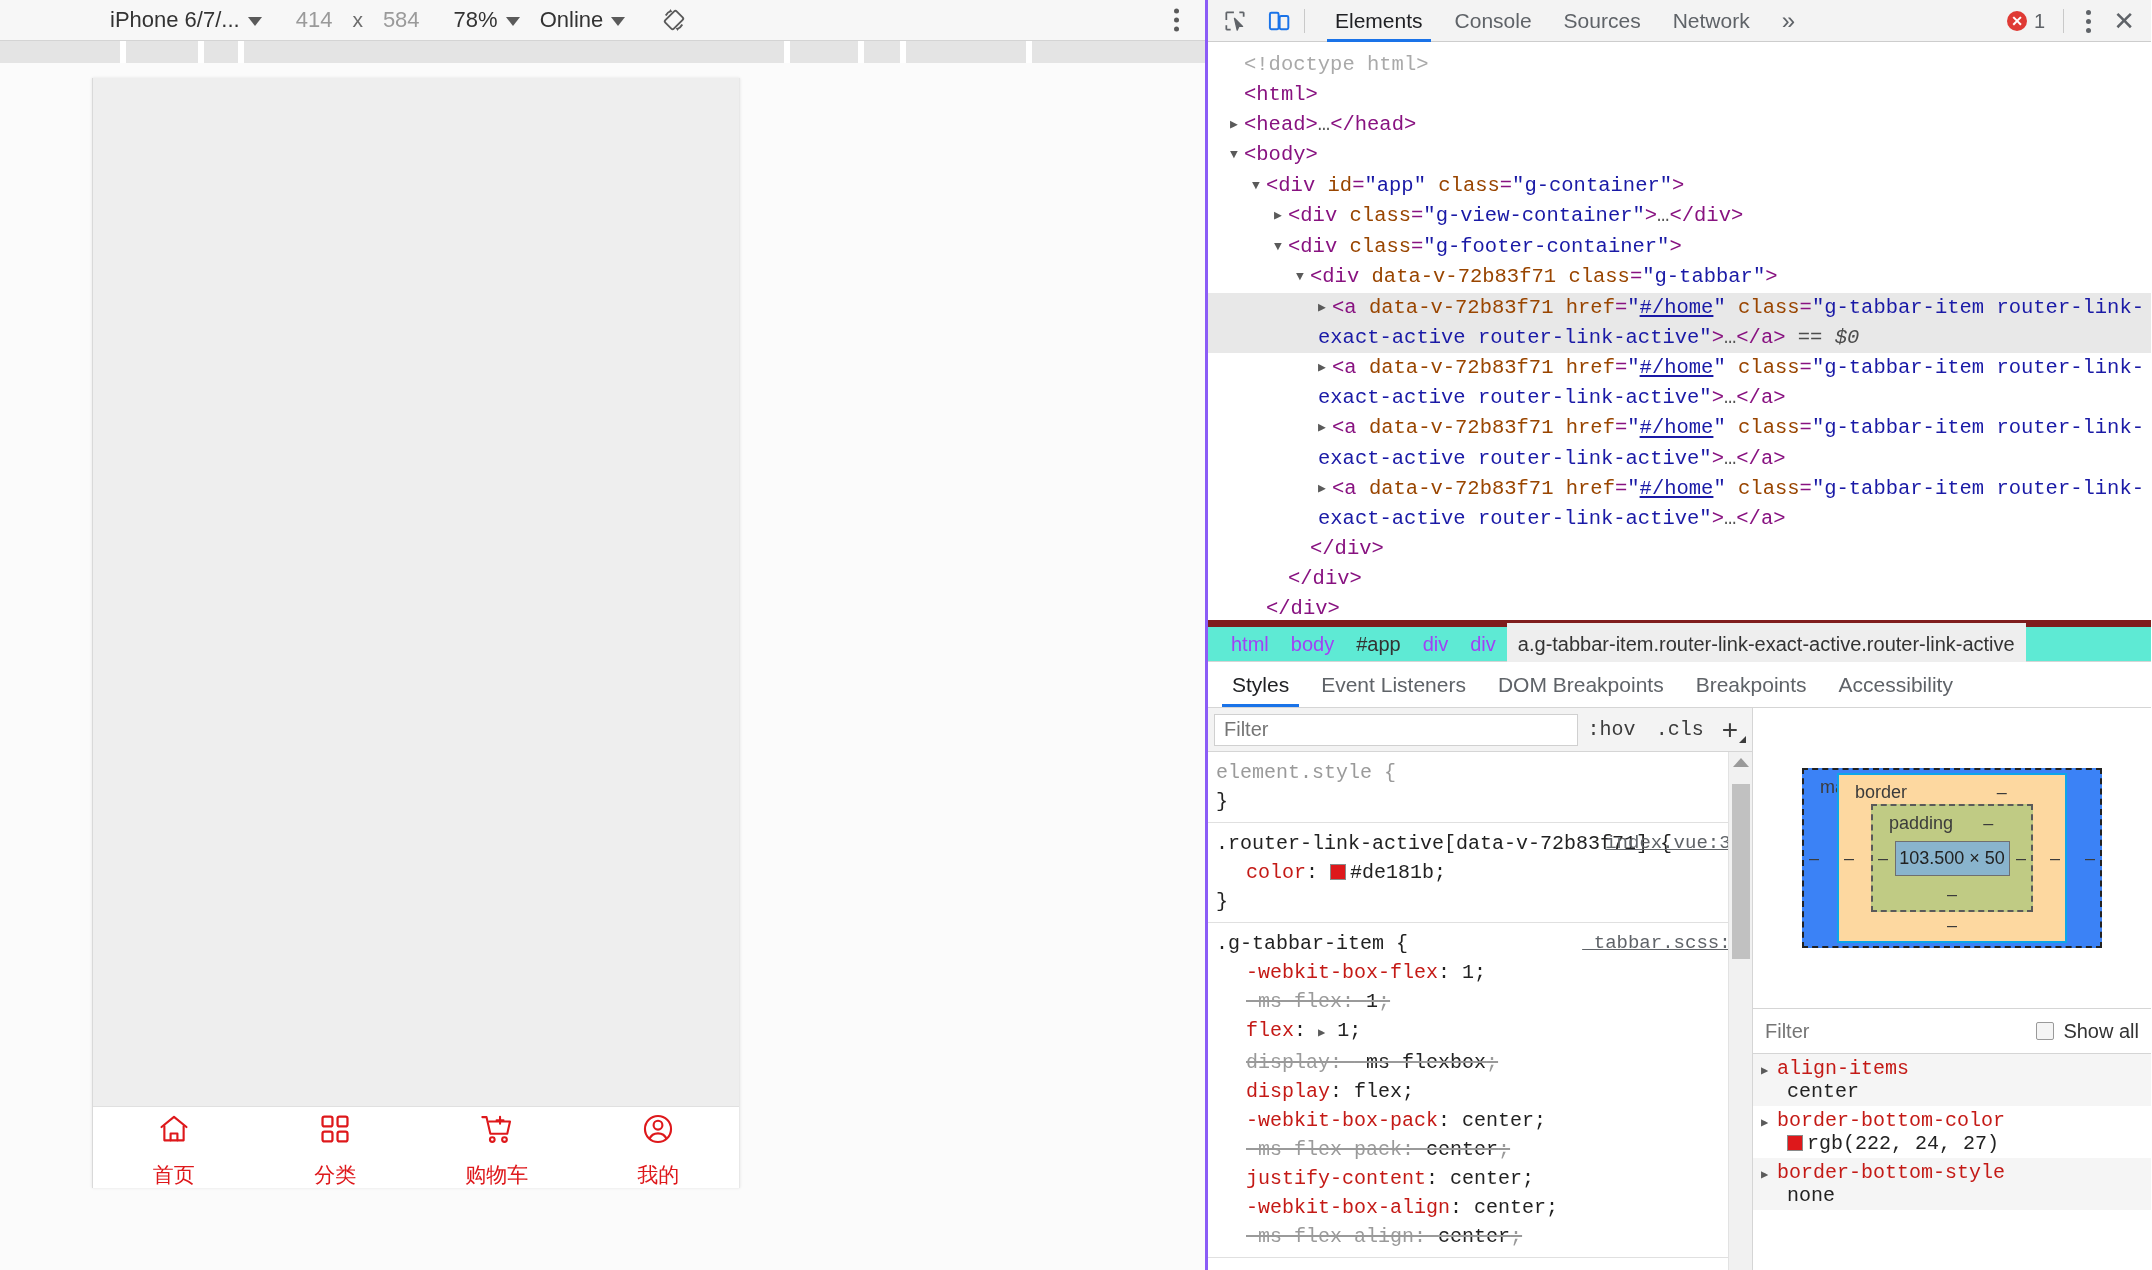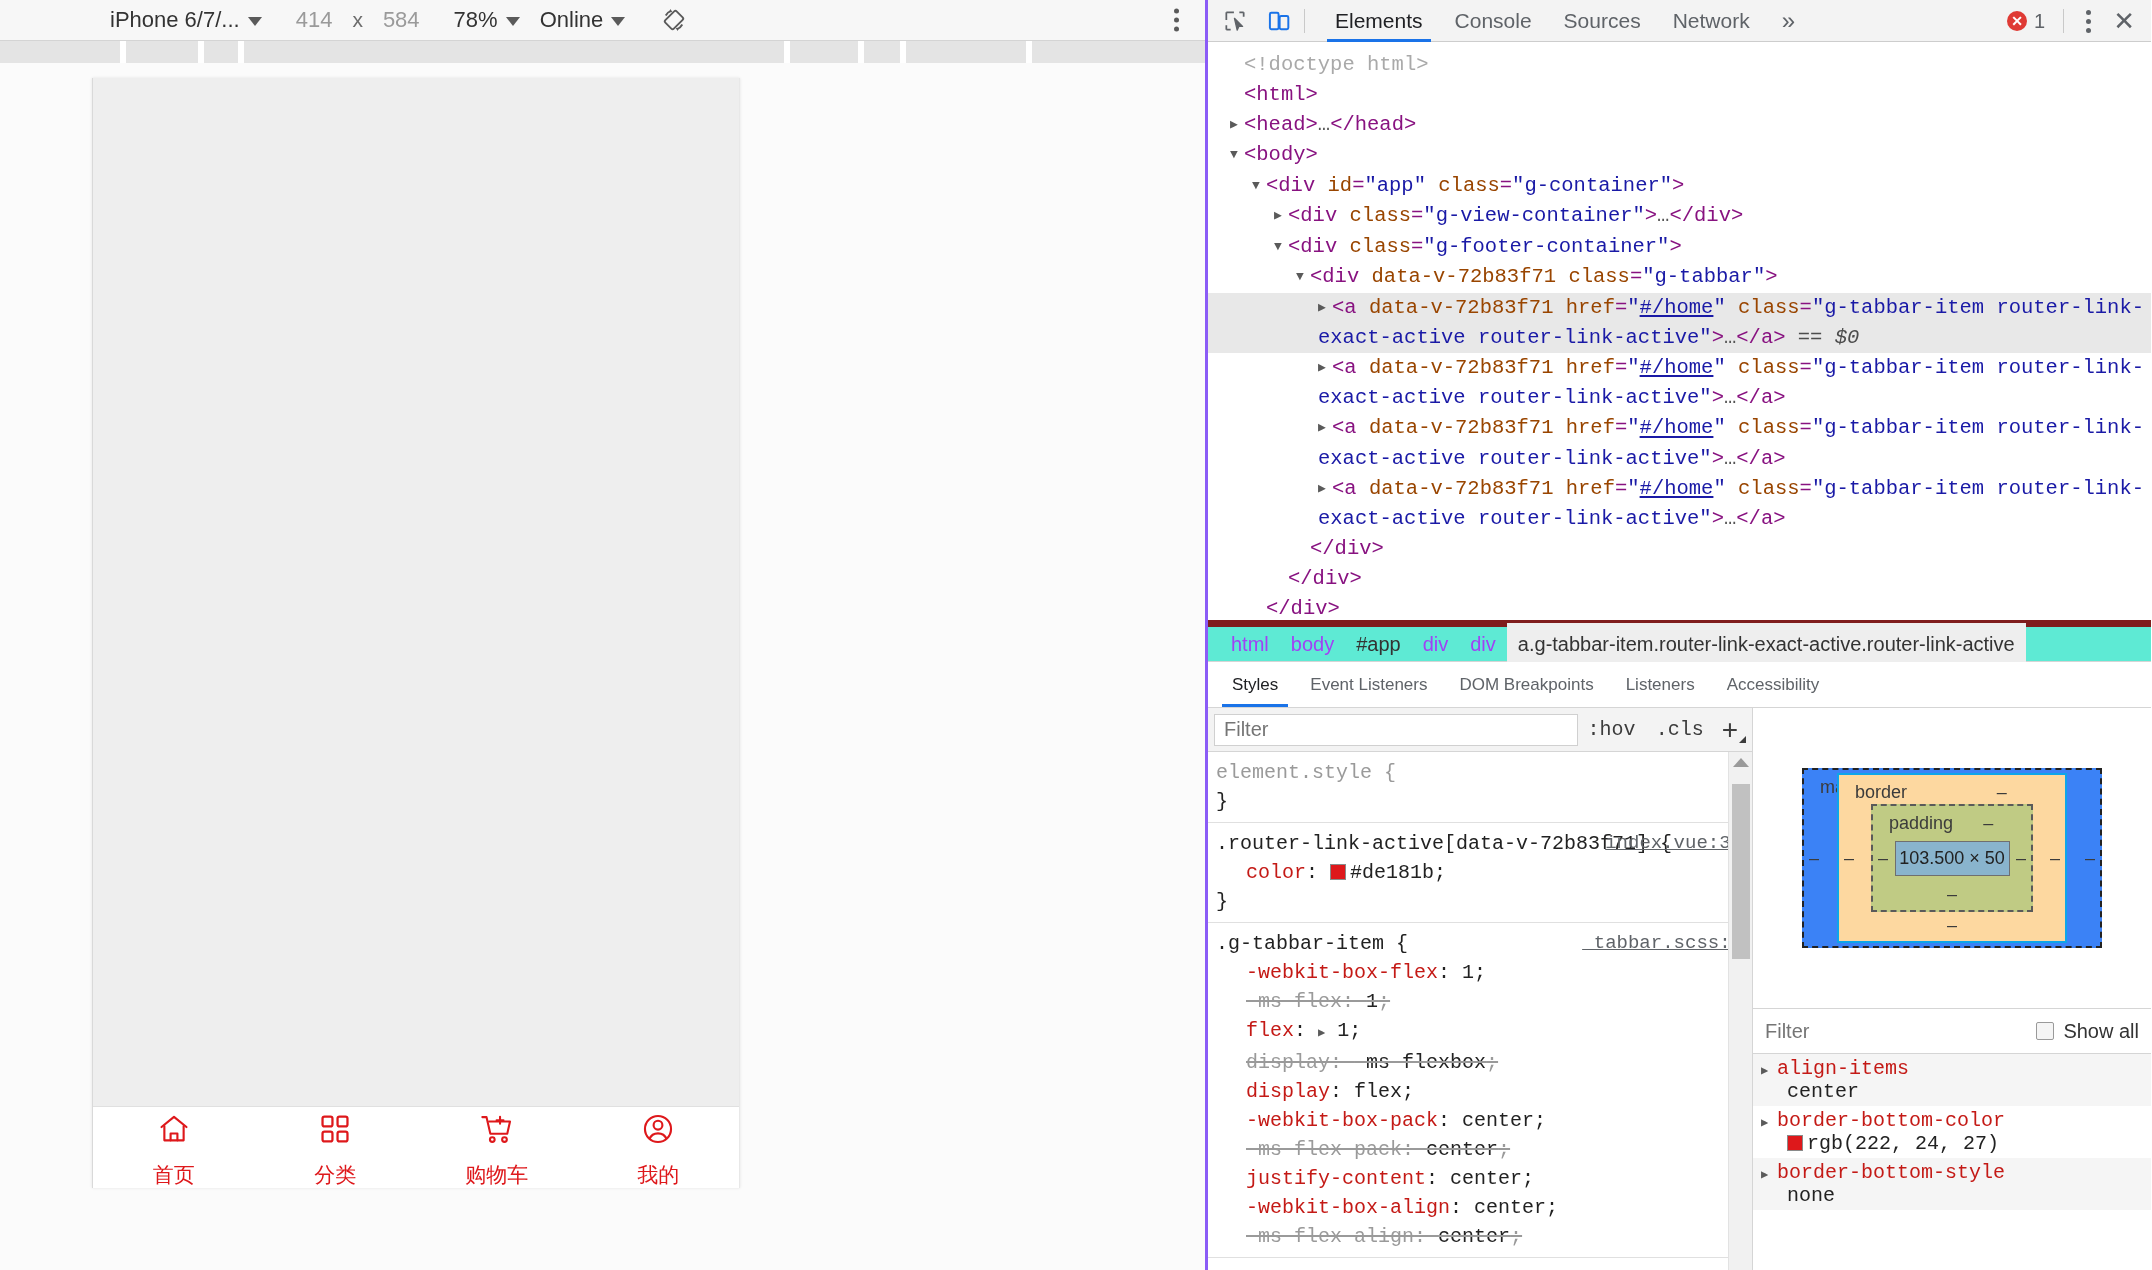--- a/index.html
+++ b/index.html
@@ -149,21 +149,21 @@
   .crumb.plain { color:#333; }
   .crumb.active { background:#eeeeee; color:#333; height:42px; display:flex; align-items:center; }
 
   
   .pane-tabs {
     height:46px; min-height:46px; background:#fff;
     border-bottom:1px solid #d5d5d5;
     display:flex; align-items:stretch; padding-left:8px;
   }
   .ptab {
-    display:flex; align-items:center; padding:0 16px; font-size:17px;
+    display:flex; align-items:center; padding:0 16px; font-size:21px;
     color:#5f6368; cursor:pointer; position:relative;
   }
   .ptab.active { color:#202124; }
   .ptab.active::after { content:""; position:absolute; left:6px; right:6px; bottom:0; height:3px; background:#1a73e8; }
 
   .pane-body { flex:1; display:flex; overflow:hidden; }
 
   
   .styles-col { width:545px; display:flex; flex-direction:column; border-right:1px solid #d5d5d5; background:#fff; position:relative; }
   .filter-bar {
@@ -445,21 +445,21 @@
         <span class="crumb plain">#app</span>
         <span class="crumb">div</span>
         <span class="crumb">div</span>
         <span class="crumb active">a.g-tabbar-item.router-link-exact-active.router-link-active</span>
       </div>
 
     <div class="pane-tabs" id="paneTabs">
         <div class="ptab active">Styles</div>
         <div class="ptab">Event Listeners</div>
         <div class="ptab">DOM Breakpoints</div>
-        <div class="ptab">Listeners</div>
+        <div class="ptab">Breakpoints</div>
         <div class="ptab">Accessibility</div>
       </div>
 
     <div class="pane-body">
 
       <div class="styles-col">
         <div class="filter-bar">
           <input class="filter-input" placeholder="Filter" style="">
           <span class="fb-btn">:hov</span>
           <span class="fb-btn">.cls</span>

